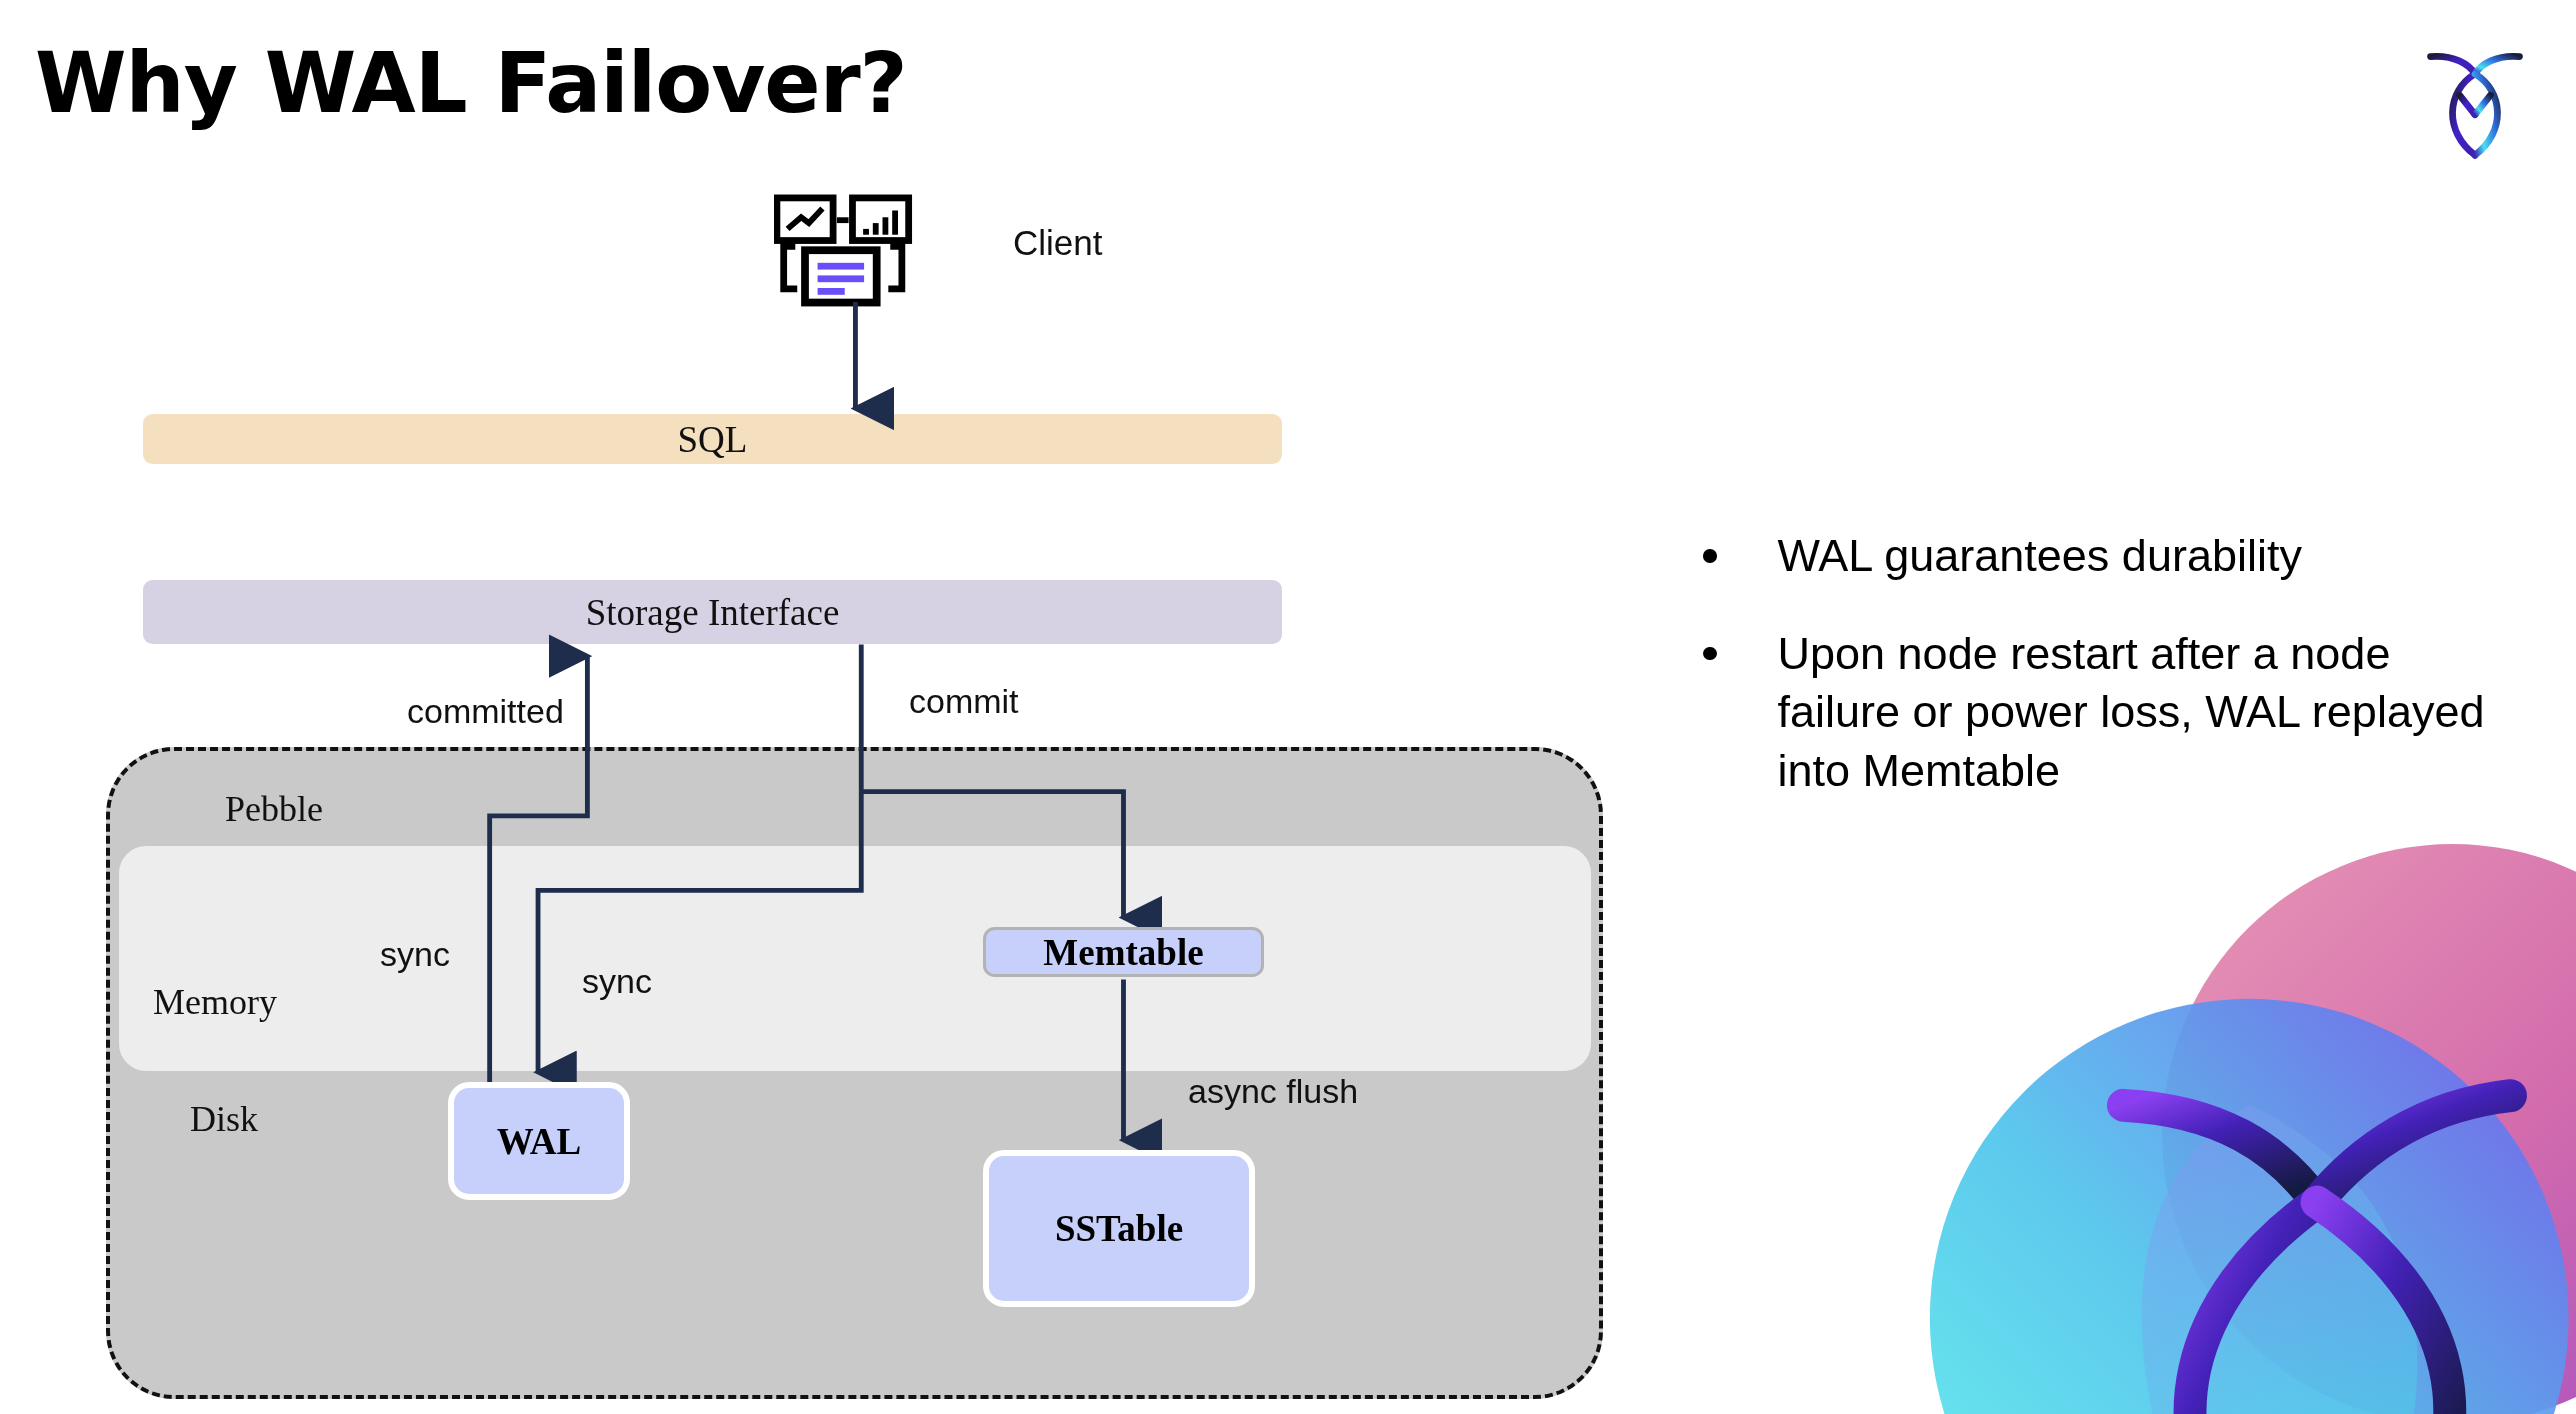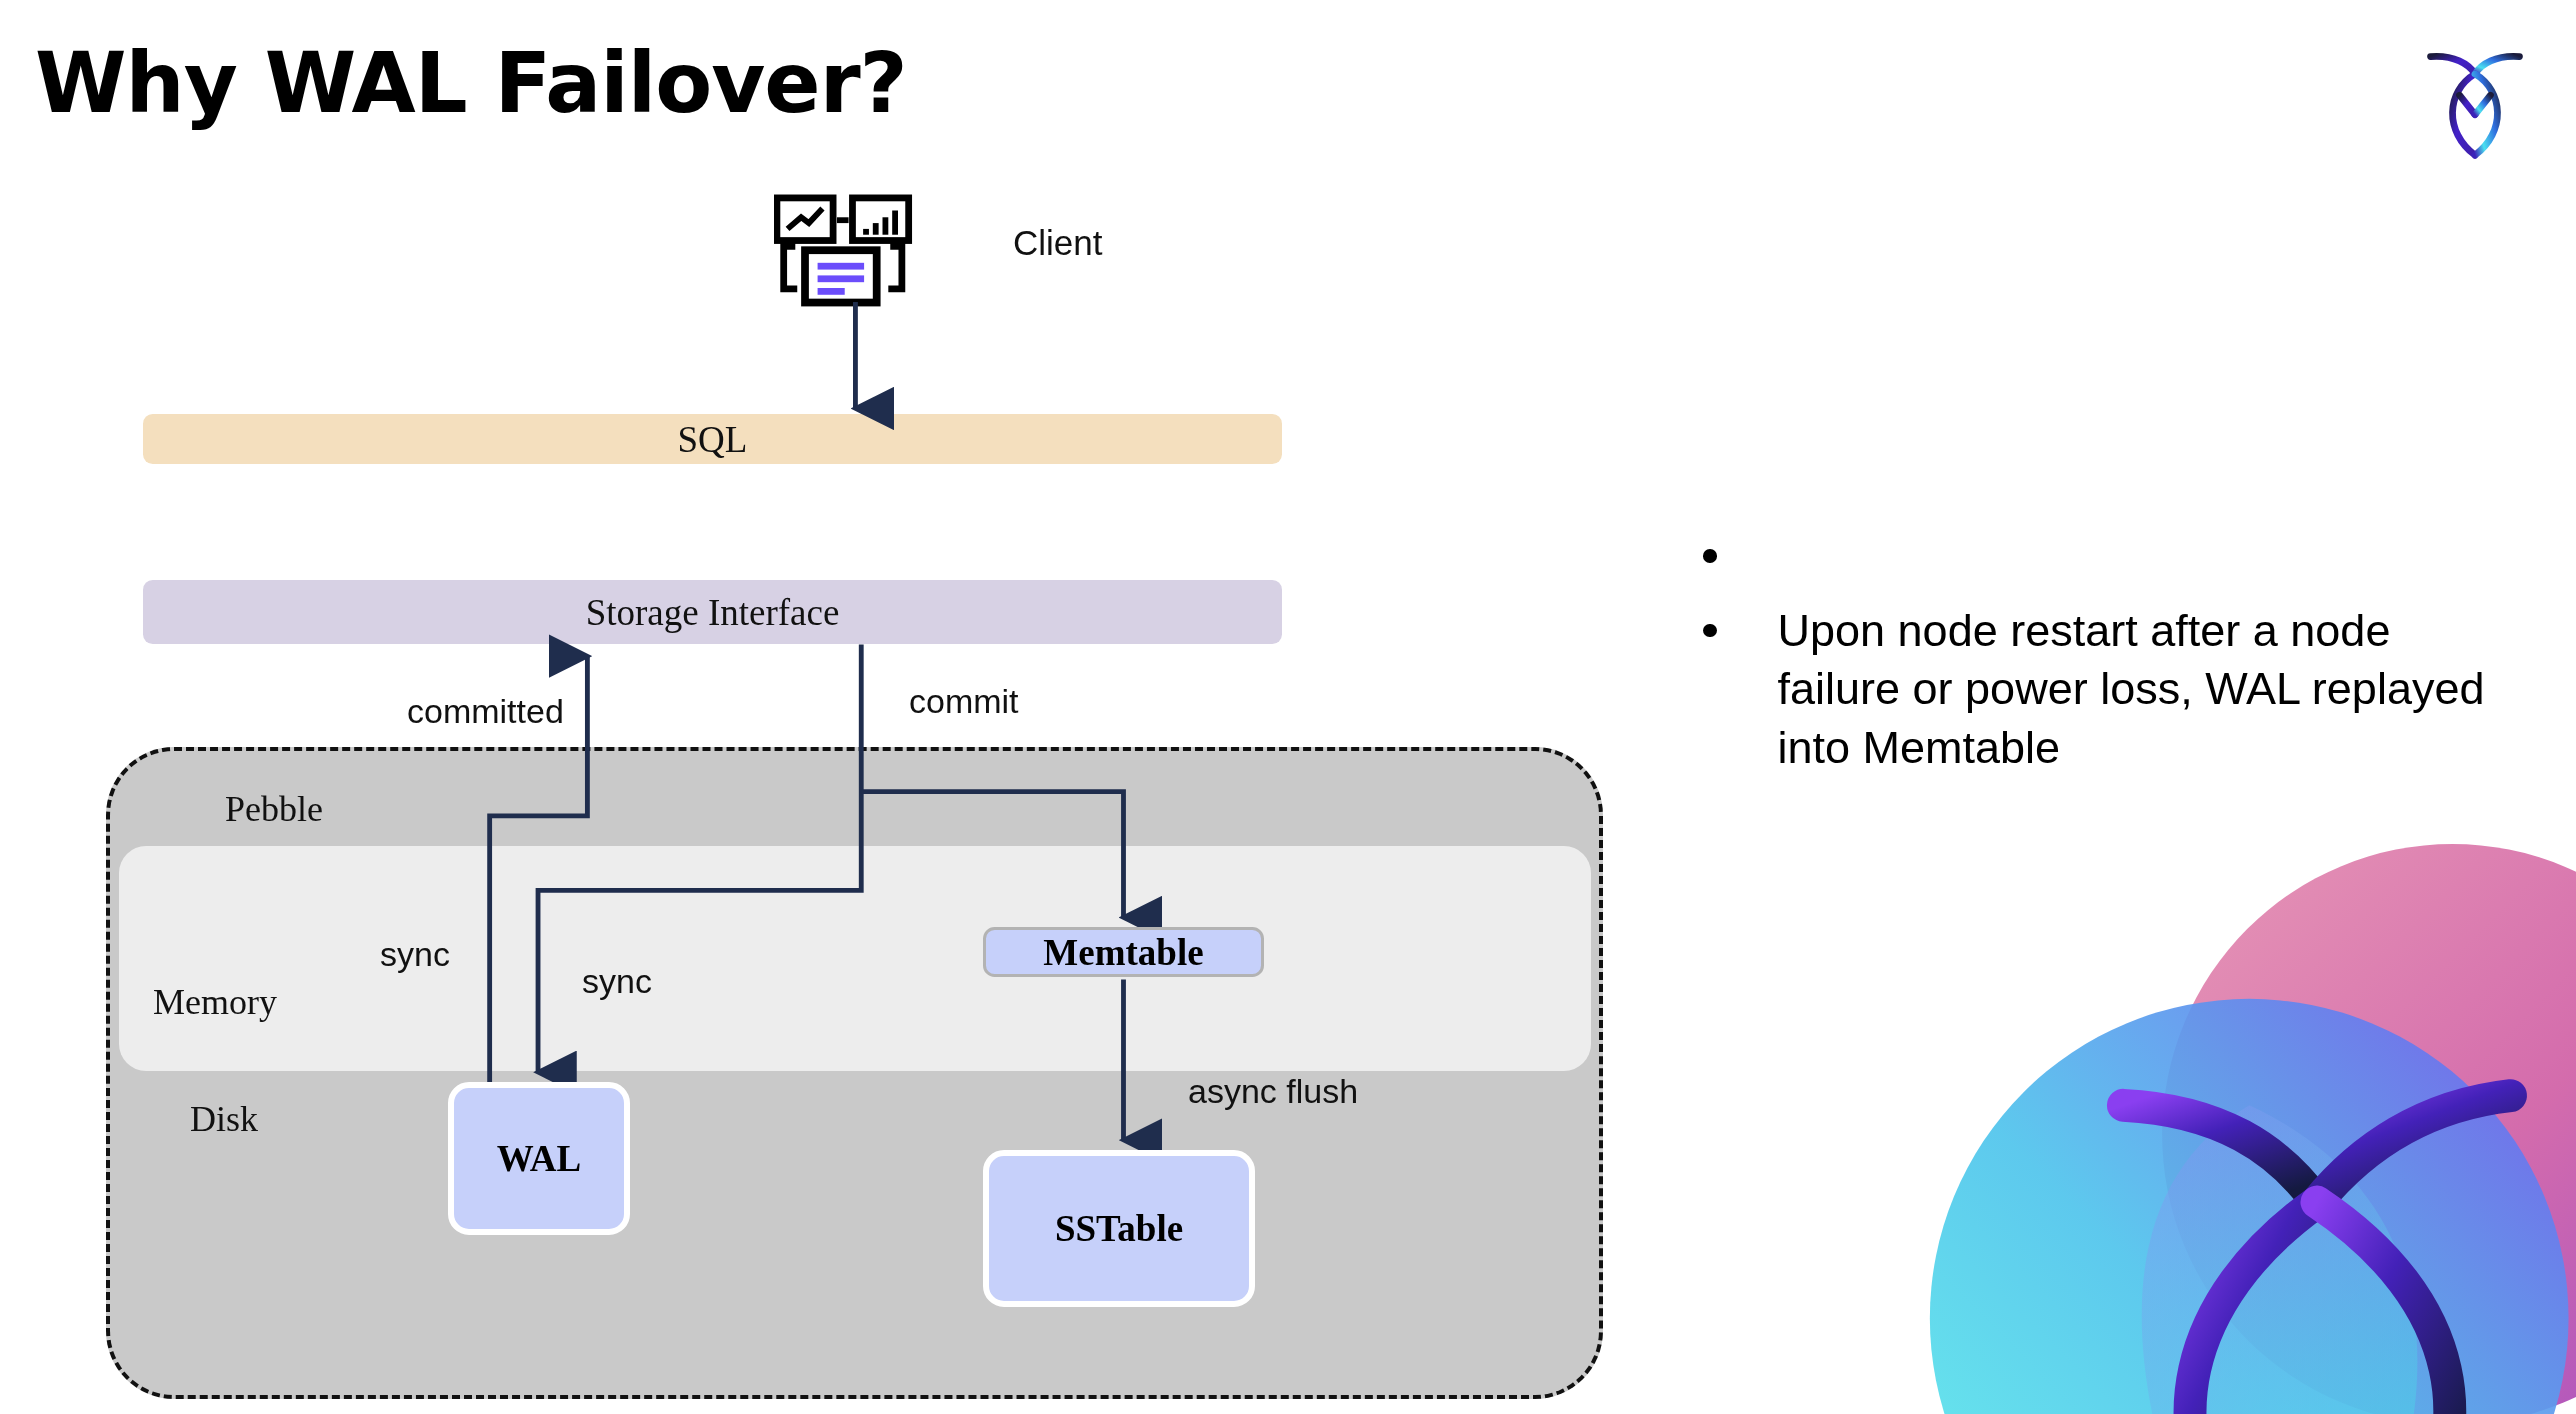--- a/index.html
+++ b/index.html
@@ -130,21 +130,21 @@
     text-align: right;
   }
   #box-memtable {
     left: 983px; top: 927px;
     width: 281px; height: 50px;
     border: 3.9px solid #b3b3b3;
     border-radius: 11.6px;
   }
   #box-wal {
     left: 448px; top: 1082px;
-    width: 182px; height: 153px;
+    width: 182px; height: 118px;
     border: 6.8px solid #ffffff;
     border-radius: 21px;
   }
   #box-sstable {
     left: 983px; top: 1150px;
     width: 272px; height: 157px;
     border: 6.8px solid #ffffff;
     border-radius: 21px;
   }
 
@@ -340,20 +340,21 @@
 
   <div class="edge-label" id="lbl-committed">committed</div>
   <div class="edge-label" id="lbl-commit">commit</div>
   <div class="edge-label" id="lbl-sync-left">sync</div>
   <div class="edge-label" id="lbl-sync-right">sync</div>
   <div class="edge-label" id="lbl-async">async flush</div>
 
   <div id="bullets">
     <div class="bullet-row">
       <span class="bullet-dot"></span>
+      <span class="bullet-text">WAL guarantees durability</span>
     </div>
     <div class="bullet-row">
       <span class="bullet-dot"></span>
       <span class="bullet-text">Upon node restart after a node failure or power loss, WAL replayed into Memtable</span>
     </div>
   </div>
 
 </div>
 
 

